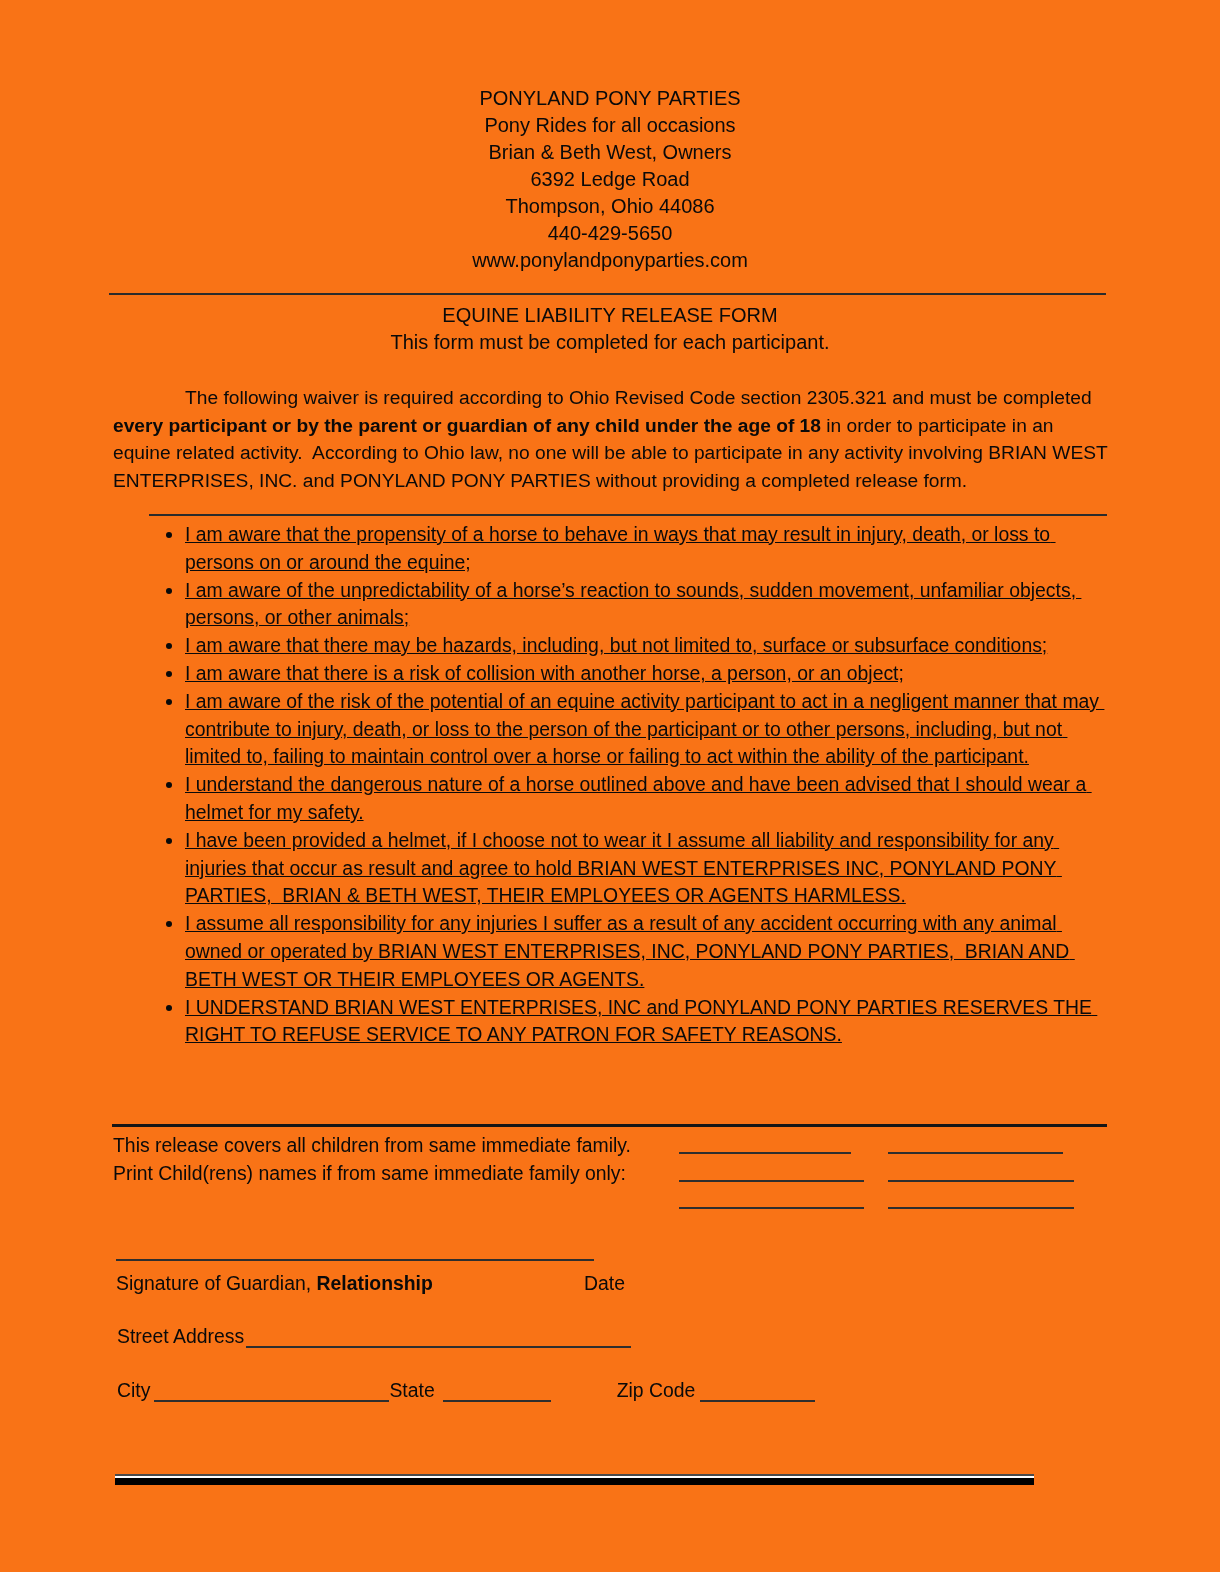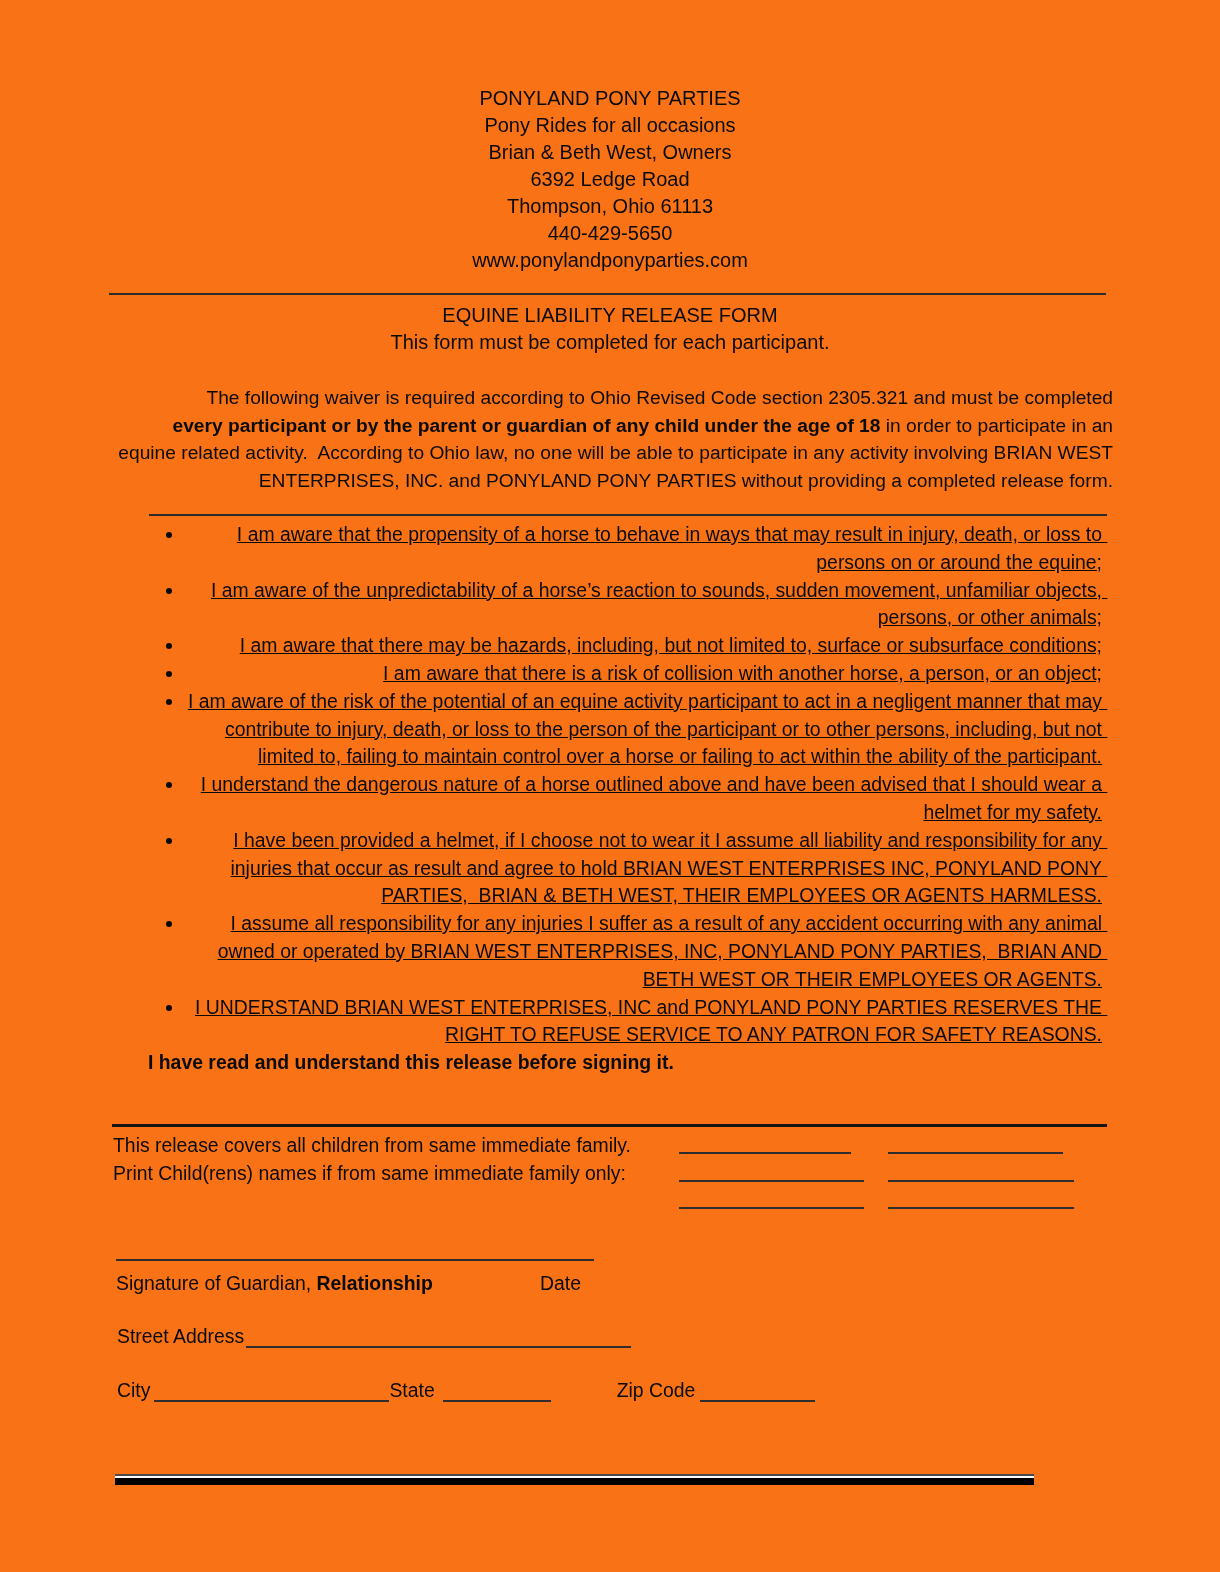--- a/index.html
+++ b/index.html
@@ -6,21 +6,21 @@
   .page {
     position: relative;
     width: 1220px;
     height: 1572px;
     background: #f97316;
     font-family: "Liberation Sans", sans-serif;
     color: #0a0a0a;
     overflow: hidden;
   }
   .abs { position: absolute; }
-  .pre { white-space: pre-wrap; text-align: right; }
+  .pre { white-space: pre-wrap; }
 
   
   .letterhead {
     top: 85px; left: 0; width: 100%;
     text-align: center;
     font-size: 20px;
     line-height: 27px;
   }
 
   
@@ -62,21 +62,21 @@
     font-size: 19.4px;
     line-height: 27.5px;
   }
   .blank-line { background: #2e2e2e; height: 2px; }
 
   
   .sig-label {
     top: 1272px; left: 116px; width: 640px;
     font-size: 19.4px;
   }
-  .date-label { position: absolute; left: 424px; top: 0; }
+  .date-label { position: absolute; left: 468px; top: 0; }
 
   .street-row, .city-row {
     font-size: 19.4px;
   }
   .street-row { top: 1325px; left: 117px; }
   .city-row   { top: 1379px; left: 117px; }
   .inline-blank {
     display: inline-block;
     height: 2px;
     background: #2e2e2e;
@@ -99,21 +99,21 @@
 </head>
 <body>
 
 <div class="page">
 
   <header class="abs letterhead">
     <div>PONYLAND PONY PARTIES</div>
     <div>Pony Rides for all occasions</div>
     <div>Brian &amp; Beth West, Owners</div>
     <div>6392 Ledge Road</div>
-    <div>Thompson, Ohio 61113</div>
+    <div>Thompson, Ohio 44086</div>
     <div>440-429-5650</div>
     <div>www.ponylandponyparties.com</div>
   </header>
 
   <div class="abs rule rule-1"></div>
 
   <div class="abs title-block">
     <div>EQUINE LIABILITY RELEASE FORM</div>
     <div>This form must be completed for each participant.</div>
   </div>
@@ -127,21 +127,20 @@
       <li class="pre">I am aware that the propensity of a horse to behave in ways that may result in injury, death, or loss to persons on or around the equine;</li>
       <li class="pre">I am aware of the unpredictability of a horse’s reaction to sounds, sudden movement, unfamiliar objects, persons, or other animals;</li>
       <li class="pre">I am aware that there may be hazards, including, but not limited to, surface or subsurface conditions;</li>
       <li class="pre">I am aware that there is a risk of collision with another horse, a person, or an object;</li>
       <li class="pre">I am aware of the risk of the potential of an equine activity participant to act in a negligent manner that may contribute to injury, death, or loss to the person of the participant or to other persons, including, but not limited to, failing to maintain control over a horse or failing to act within the ability of the participant.</li>
       <li class="pre">I understand the dangerous nature of a horse outlined above and have been advised that I should wear a helmet for my safety.</li>
       <li class="pre">I have been provided a helmet, if I choose not to wear it I assume all liability and responsibility for any injuries that occur as result and agree to hold BRIAN WEST ENTERPRISES INC, PONYLAND PONY PARTIES,  BRIAN &amp; BETH WEST, THEIR EMPLOYEES OR AGENTS HARMLESS.</li>
       <li class="pre">I assume all responsibility for any injuries I suffer as a result of any accident occurring with any animal owned or operated by BRIAN WEST ENTERPRISES, INC, PONYLAND PONY PARTIES,  BRIAN AND BETH WEST OR THEIR EMPLOYEES OR AGENTS.</li>
       <li class="pre">I UNDERSTAND BRIAN WEST ENTERPRISES, INC and PONYLAND PONY PARTIES RESERVES THE RIGHT TO REFUSE SERVICE TO ANY PATRON FOR SAFETY REASONS.</li>
     </ul>
-    <p class="ack"><b>I have read and understand this release before signing it.</b></p>
   </div>
 
   <div class="abs rule rule-3"></div>
 
   <div class="abs children-text">
     <div>This release covers all children from same immediate family.</div>
     <div>Print Child(rens) names if from same immediate family only:</div>
   </div>
 
   <div class="abs blank-line" style="top:1152px; left:679px; width:172px;"></div>

